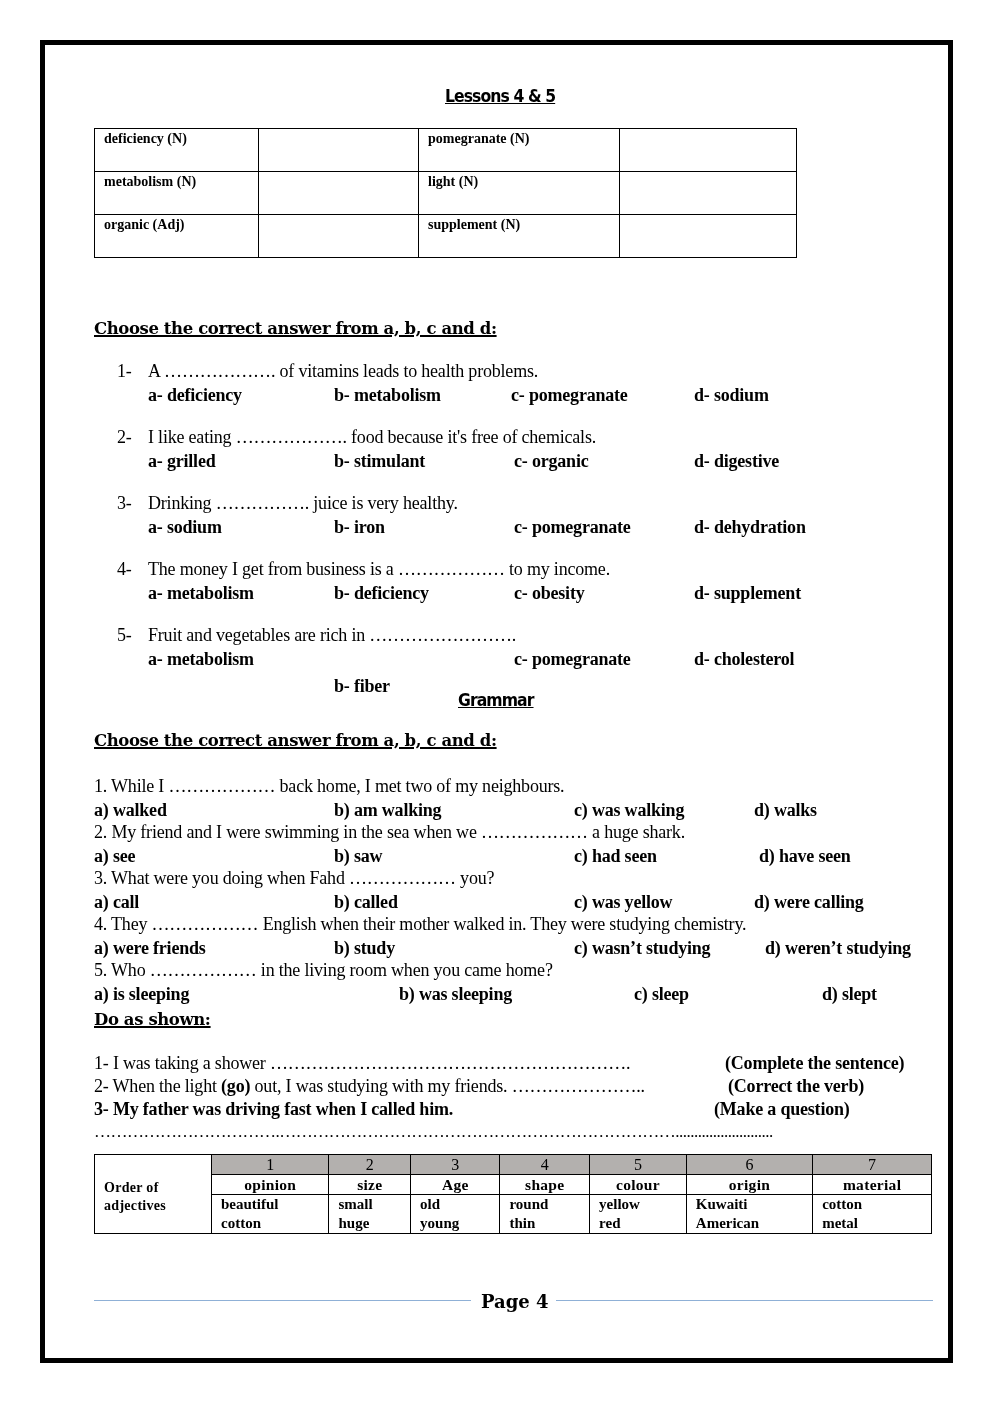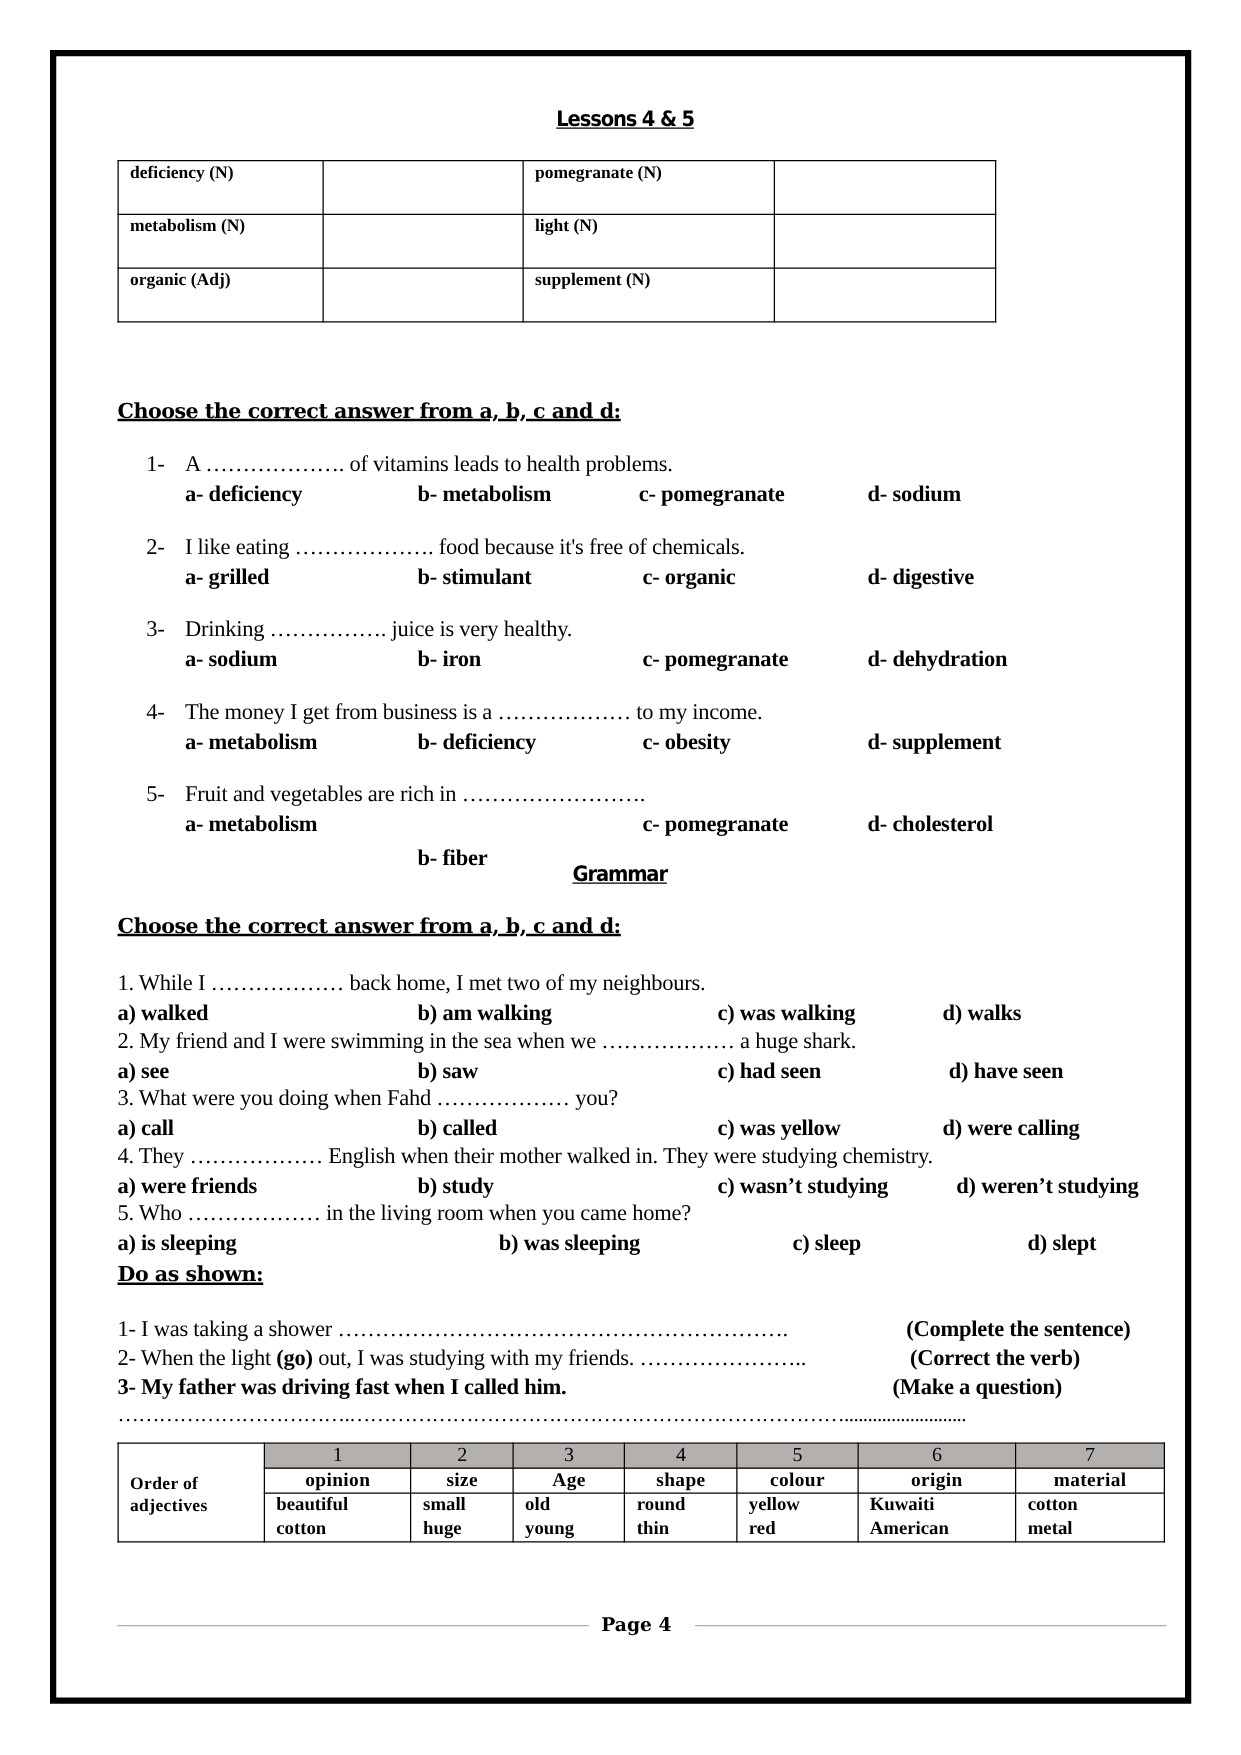--- a/index.html
+++ b/index.html
@@ -29,21 +29,21 @@
                 width: 838px; font-size: 15px; }
     table.adj td { border: 1px solid #000; padding: 0 9px; line-height: 18px; }
     table.adj td.num { background: #b3b0ae; text-align: center; font-size: 16px; height: 19px; }
     table.adj td.cat { text-align: center; font-weight: bold; font-size: 15.5px; height: 19px; letter-spacing: 0.3px; }
     table.adj td.label { font-weight: bold; font-size: 14px; vertical-align: bottom; padding: 0 9px 18px 9px; width: 98px; letter-spacing: 0.3px; }
     table.adj td.ex { vertical-align: top; line-height: 19px; border-top: 1px solid #000; font-weight: bold; }
     table.adj td.ex span { display: block; }
 
     .footer-line { position: absolute; top: 1300px; height: 1px; background: #8fb0d6; }
     .page-no { position: absolute; left: 481px; top: 1291px; font-family: "DejaVu Serif", serif;
-               font-weight: bold; font-size: 15px; }
+               font-weight: bold; font-size: 18px; }
   </style>
 </head>
 <body>
 
 <div class="frame"></div>
 
 <div class="abs title" style="left:445px; top:86px;">Lessons 4 &amp; 5</div>
 
 <table class="vocab">
   <tbody>

